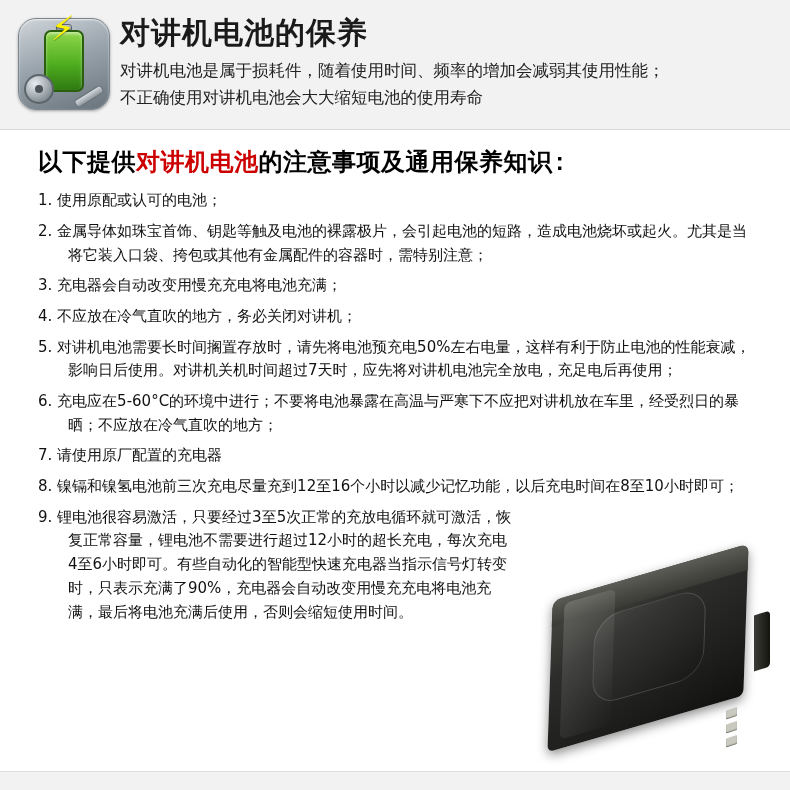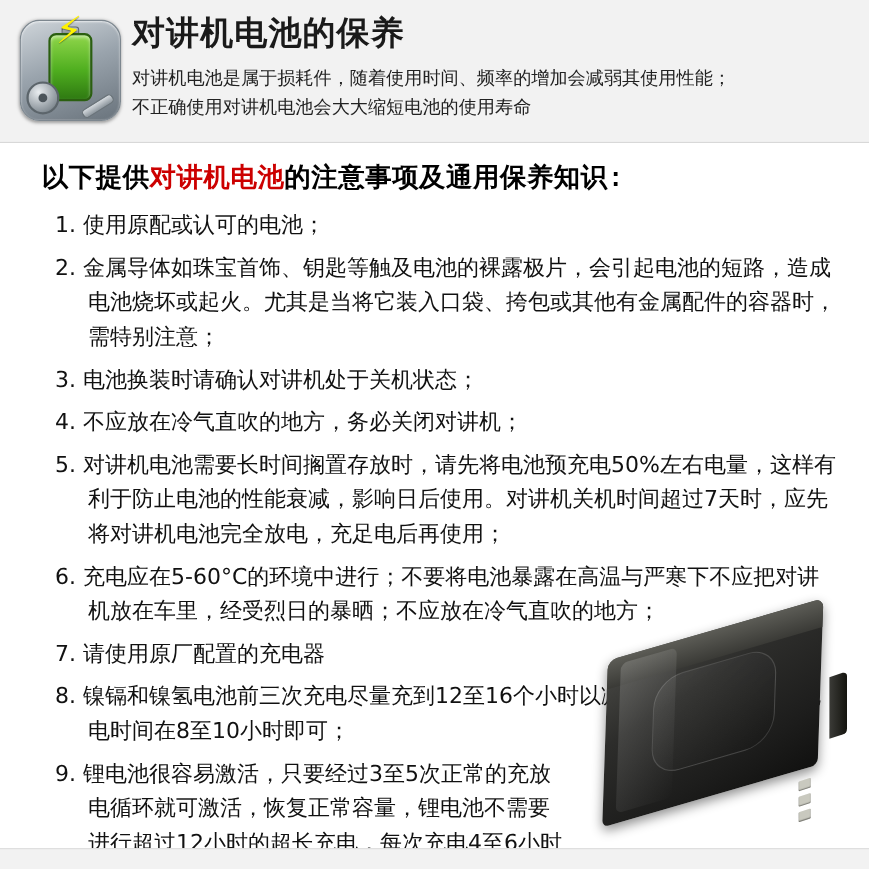--- a/index.html
+++ b/index.html
@@ -37,21 +37,21 @@
     flex: 0 0 92px;
     margin-top: 6px;
     margin-right: 10px;
     position: relative;
   }
   .header-text {
     flex: 1 1 auto;
     padding-top: 4px;
   }
   .header-title {
-    font-family: Liberation Mono, monospace;
+    font-family: Liberation Sans, sans-serif;
     font-size: 30px;
     font-weight: bold;
     color: #1a1a1a;
     letter-spacing: 1px;
     line-height: 1.15;
     margin: 0 0 6px 0;
   }
   .header-sub {
     font-family: "DejaVu Sans", "Liberation Sans", sans-serif;
     font-size: 16.5px;
@@ -77,24 +77,24 @@
     color: #cc0000;
   }
   ol.tips {
     list-style: none;
     margin: 0;
     padding: 0;
     counter-reset: tipcount;
   }
   ol.tips > li {
     font-family: "DejaVu Sans", "Liberation Sans", sans-serif;
-    font-size: 20px;
+    font-size: 15px;
     color: #111111;
     line-height: 1.58;
-    margin: 0 0 7px 12px;
+    margin: 0 0 7px 0;
     padding-left: 30px;
     text-indent: -30px;
     position: relative;
   }
   ol.tips > li .num {
     display: inline;
   }
   li.red-item {
     color: #d10000;
   }
@@ -300,21 +300,21 @@
       <li class="red-item">
         <span class="num">1.</span>
         <span>使用原配或认可的电池；</span>
       </li>
       <li>
         <span class="num">2.</span>
         <span>金属导体如珠宝首饰、钥匙等触及电池的裸露极片，会引起电池的短路，造成电池烧坏或起火。尤其是当将它装入口袋、挎包或其他有金属配件的容器时，需特别注意；</span>
       </li>
       <li>
         <span class="num">3.</span>
-        <span>电池换装时请确认对讲机处于关机状态；</span>
+        <span>充电器会自动改变用慢充充电将电池充满；</span>
       </li>
       <li>
         <span class="num">4.</span>
         <span>不应放在冷气直吹的地方，务必关闭对讲机；</span>
       </li>
       <li>
         <span class="num">5.</span>
         <span>对讲机电池需要长时间搁置存放时，请先将电池预充电50%左右电量，这样有利于防止电池的性能衰减，影响日后使用。对讲机关机时间超过7天时，应先将对讲机电池完全放电，充足电后再使用；</span>
       </li>
       <li>

